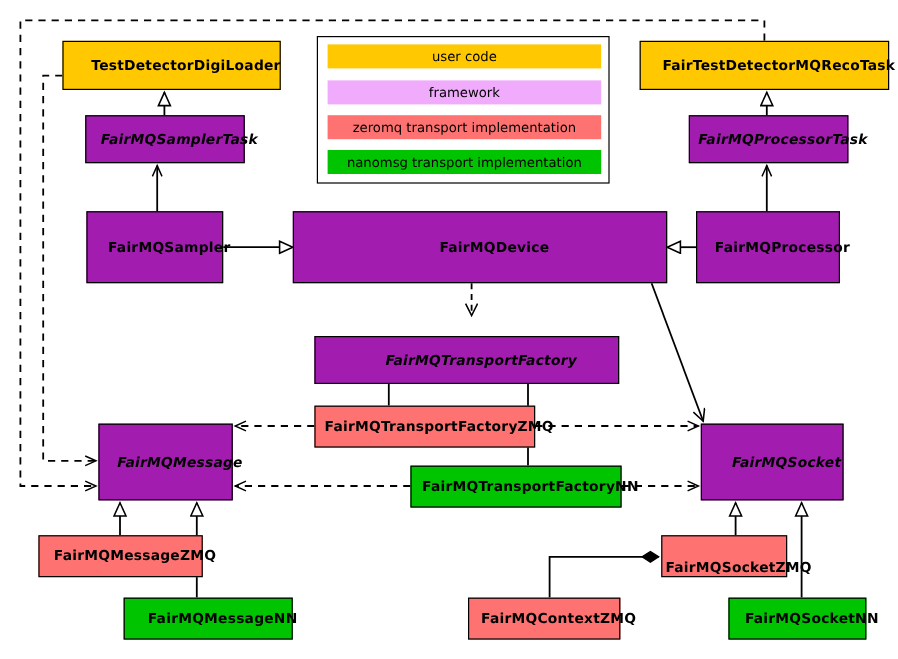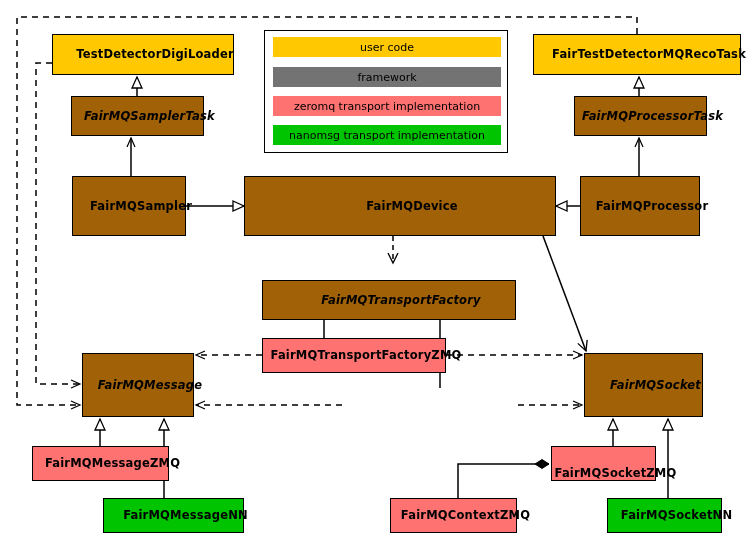--- a/index.html
+++ b/index.html
@@ -20,21 +20,21 @@
     font-size:11.5px;
     font-weight:bold;
     color:#000000;
     letter-spacing:0.2px;
     line-height:1.1;
     z-index:5;
     padding-left:24px;
   }
   .node.abstract{font-style:italic;}
   .user{background:#FFC800;}
-  .framework{background:#a16207;}
+  .framework{background:#a21caf;}
   .zmq{background:#FF7272;}
   .nn{background:#00C400;}
 
   
   #legend{
     position:absolute;
     left:264px;top:30px;width:244px;height:123px;
     box-sizing:border-box;
     border:1.6px solid #000000;
     background:#ffffff;
@@ -115,21 +115,21 @@
       <line x1="668" y1="498" x2="668" y2="419" marker-end="url(#hollowTri)"></line>
 
       <path d="M549,464 L458,464 L458,498" marker-start="url(#filledDiamond)"></path>
     </g>
   </svg>
 
   <div id="legend">
     <div class="legend-row lr0" style="background: rgb(255, 200, 0);">
       <span>user code</span>
     </div>
-    <div class="legend-row lr1" style="background: #737373;">
+    <div class="legend-row lr1" style="background: #f0abfc;">
       <span>framework</span>
     </div>
     <div class="legend-row lr2" style="background: rgb(255, 114, 114);">
       <span>zeromq transport implementation</span>
     </div>
     <div class="legend-row lr3" style="background: rgb(0, 196, 0);">
       <span>nanomsg transport implementation</span>
     </div>
   </div>
 
@@ -153,20 +153,23 @@
     </div>
   <div class="node framework" style="left: 580px; top: 176px; width: 120px; height: 60px;">
       <span>FairMQProcessor</span>
     </div>
   <div class="node framework abstract" style="left: 262px; top: 280px; width: 254px; height: 40px;">
       <span>FairMQTransportFactory</span>
     </div>
   <div class="node zmq" style="left: 262px; top: 338px; width: 184px; height: 35px;">
       <span>FairMQTransportFactoryZMQ</span>
     </div>
+  <div class="node nn" style="left: 342px; top: 388px; width: 176px; height: 35px;">
+      <span>FairMQTransportFactoryNN</span>
+    </div>
   <div class="node framework abstract" style="left: 82px; top: 353px; width: 112px; height: 64px;">
       <span>FairMQMessage</span>
     </div>
   <div class="node framework abstract" style="left: 584px; top: 353px; width: 119px; height: 64px;">
       <span>FairMQSocket</span>
     </div>
   <div class="node zmq" style="left: 32px; top: 446px; width: 137px; height: 35px;">
       <span>FairMQMessageZMQ</span>
     </div>
   <div class="node nn" style="left: 103px; top: 498px; width: 141px; height: 35px;">

